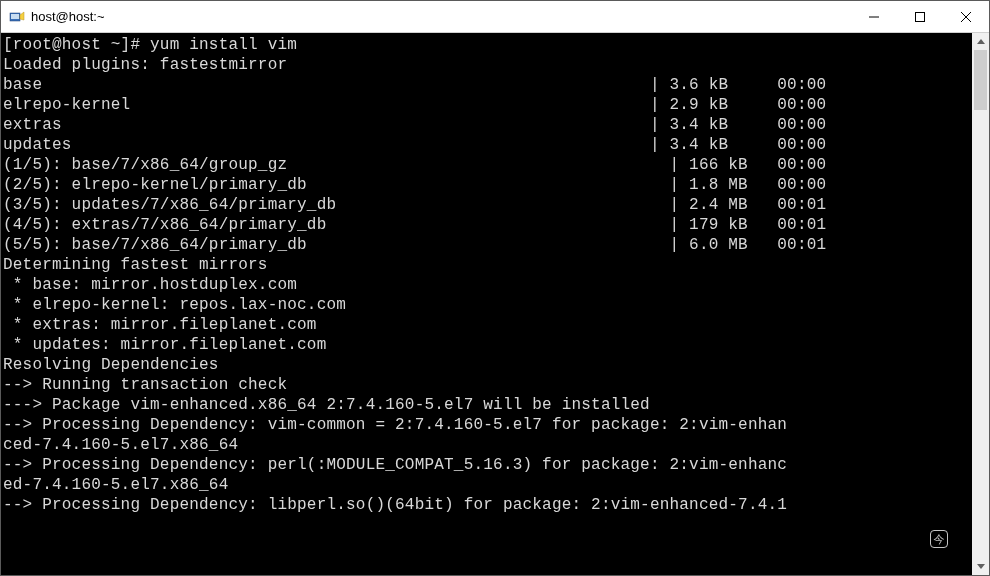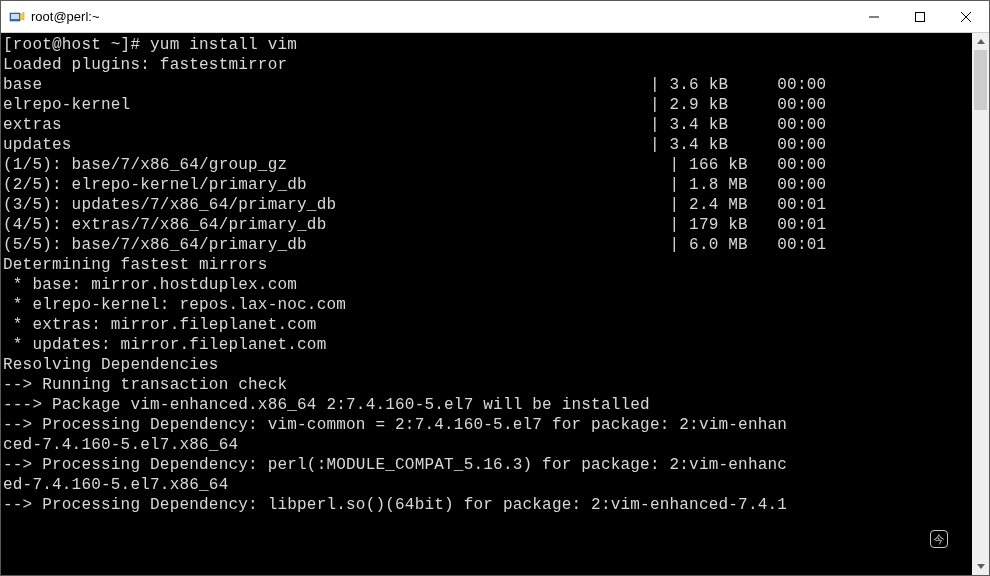--- a/index.html
+++ b/index.html
@@ -132,21 +132,21 @@
 
 <div class="window">
   <div class="titlebar">
     <span class="titlebar-icon">
       <svg width="16" height="16" viewBox="0 0 16 16">
         <rect x="1" y="4" width="10" height="8" fill="#3a6fb7" stroke="#1a3f77" stroke-width="0.5"></rect>
         <rect x="2" y="5" width="8" height="5" fill="#c8ddf2"></rect>
         <path d="M11 6 L15 3 L15 11 L11 10 Z" fill="#f5d040" stroke="#b89020" stroke-width="0.5"></path>
       </svg>
     </span>
-    <span class="titlebar-title">root@perl:~</span>
+    <span class="titlebar-title">host@host:~</span>
     <div class="window-controls">
       <div class="win-btn">
         <svg width="10" height="10">
             <line x1="0" y1="5" x2="10" y2="5" stroke="#000" stroke-width="1"></line>
           </svg>
       </div>
       <div class="win-btn">
         <svg width="10" height="10">
             <rect x="0.5" y="0.5" width="9" height="9" fill="none" stroke="#000" stroke-width="1"></rect>
           </svg>

